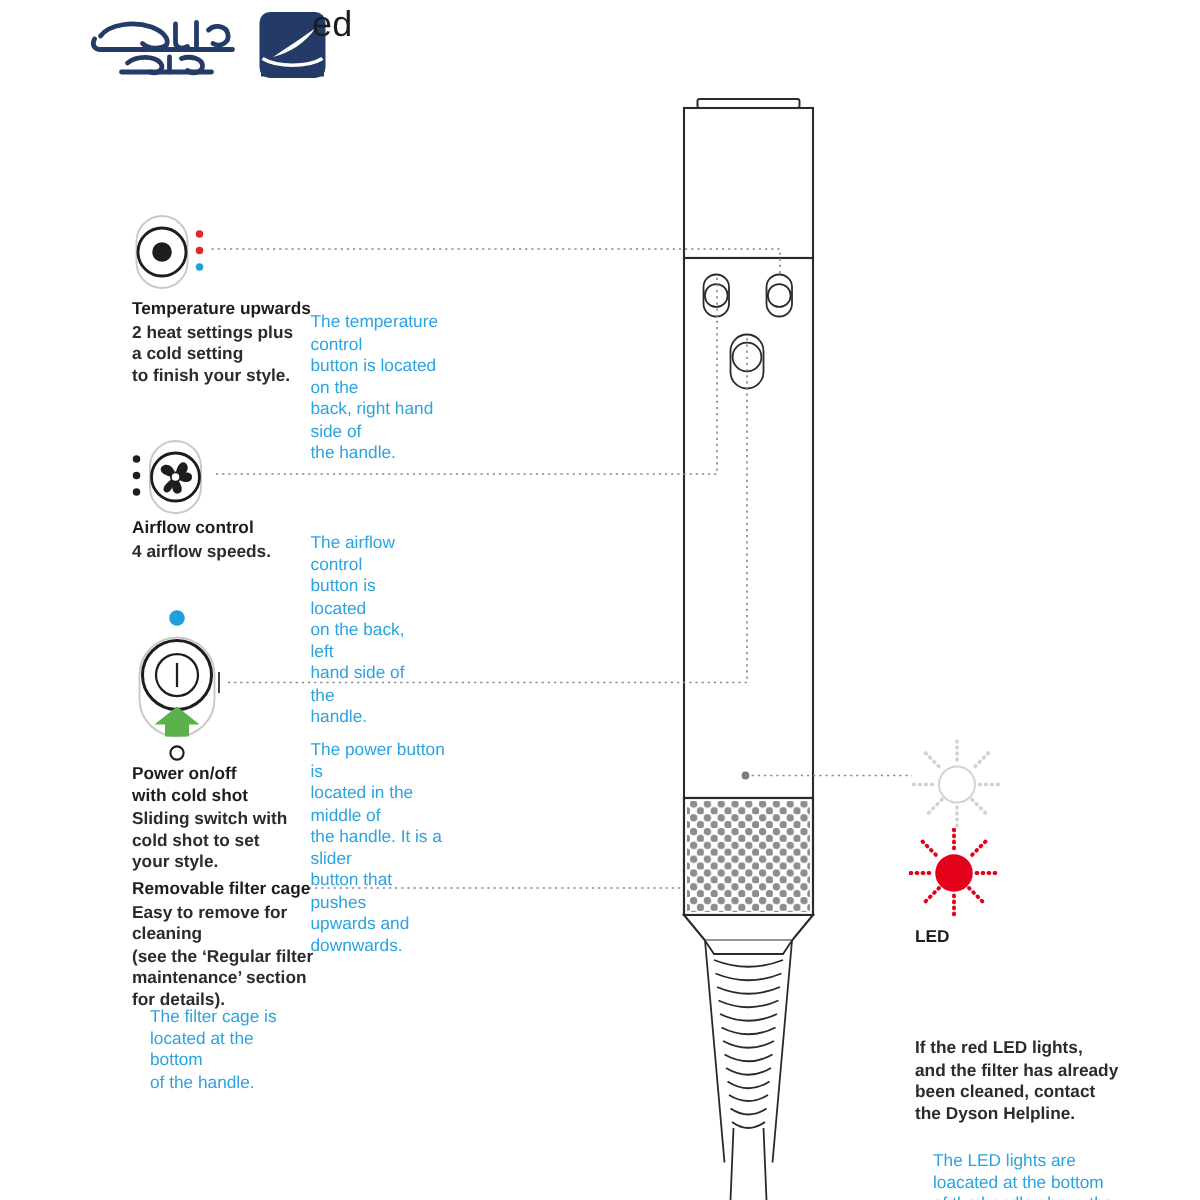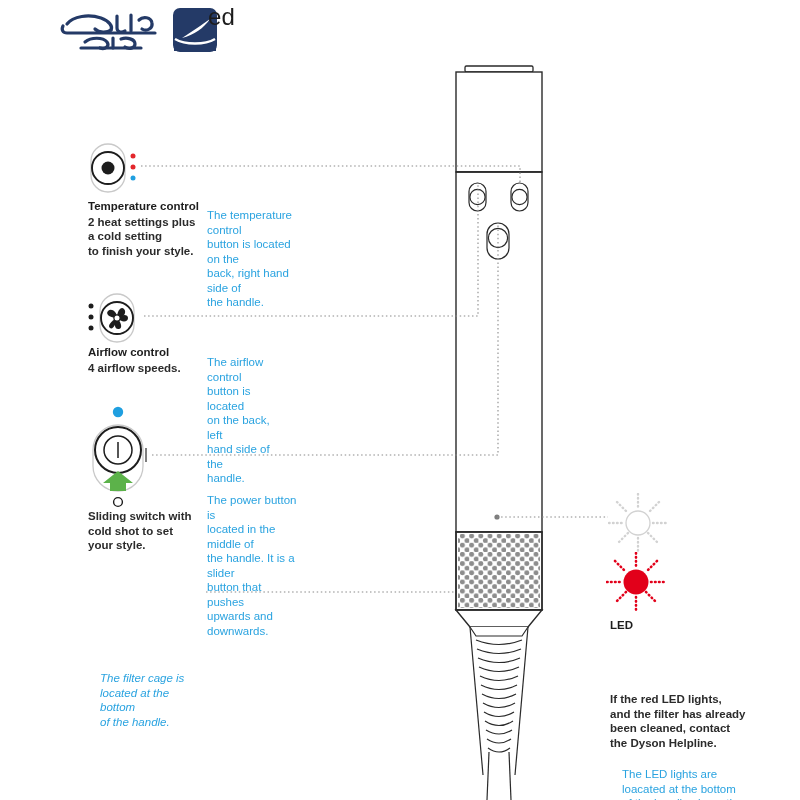--- a/index.html
+++ b/index.html
@@ -79,21 +79,21 @@
   }
 
   
   #anno-temp       { left: 88px;  top: 199px; width: 120px; }
   #anno-temp-blue  { left: 195px; top: 196px; width: 110px; }
   #anno-air        { left: 88px;  top: 345px; width: 120px; }
   #anno-air-blue   { left: 195px; top: 343px; width: 100px; }
   #anno-power      { left: 88px;  top: 509px; width: 125px; }
   #anno-power-blue { left: 195px; top: 481px; width: 115px; }
   #anno-filter     { left: 88px;  top: 586px; width: 125px; }
-  #anno-filter-blue{ left: 88px;  top: 659px; width: 125px; font-style: italic; }
+  #anno-filter-blue{ left: 88px;  top: 659px; width: 125px; }
   #anno-led        { left: 610px; top: 618px; width: 135px; }
   #anno-led2       { left: 610px; top: 692px; width: 140px; }
   #anno-led-blue   { left: 610px; top: 755px; width: 145px; }
 
   
   .icon-box { position: absolute; }
   #icon-temp  { left: 86px;  top: 139px; width: 60px; height: 58px; }
   #icon-air   { left: 86px;  top: 289px; width: 62px; height: 58px; }
   #icon-power { left: 82px;  top: 403px; width: 80px; height: 105px; }
   #icon-led-grey { left: 608px; top: 493px; width: 60px; height: 60px; }
@@ -285,21 +285,21 @@
         <line x1="45" y1="30" x2="59" y2="30"></line>
         <line x1="9" y1="9" x2="20" y2="20"></line>
         <line x1="40" y1="40" x2="51" y2="51"></line>
         <line x1="51" y1="9" x2="40" y2="20"></line>
         <line x1="20" y1="40" x2="9" y2="51"></line>
       </g>
     </svg>
   </div>
 
   <div class="anno" id="anno-temp">
-    <p class="anno-title">Temperature control</p>
+    <p class="anno-title">Temperature upwards</p>
     <p class="anno-body">2 heat settings plus
 a cold setting
 to finish your style.</p>
   </div>
   <div class="anno" id="anno-temp-blue">
     <p class="anno-blue">The temperature control
 button is located on the
 back, right hand side of
 the handle.</p>
   </div>
@@ -310,32 +310,41 @@
   </div>
   <div class="anno" id="anno-air-blue">
     <p class="anno-blue">The airflow control
 button is located
 on the back, left
 hand side of the
 handle.</p>
   </div>
 
   <div class="anno" id="anno-power">
+    <p class="anno-title">Power on/off
+with cold shot</p>
     <p class="anno-body">Sliding switch with
 cold shot to set
 your style.</p>
   </div>
   <div class="anno" id="anno-power-blue">
     <p class="anno-blue">The power button is
 located in the middle of
 the handle. It is a slider
 button that pushes
 upwards and downwards.</p>
   </div>
 
+  <div class="anno" id="anno-filter">
+    <p class="anno-title">Removable filter cage</p>
+    <p class="anno-body">Easy to remove for cleaning
+(see the ‘Regular filter
+maintenance’ section
+for details).</p>
+  </div>
   <div class="anno" id="anno-filter-blue">
     <p class="anno-blue">The filter cage is
 located at the bottom
 of the handle.</p>
   </div>
 
   <div class="anno" id="anno-led">
     <p class="anno-title">LED</p>
   </div>
   <div class="anno" id="anno-led2">

